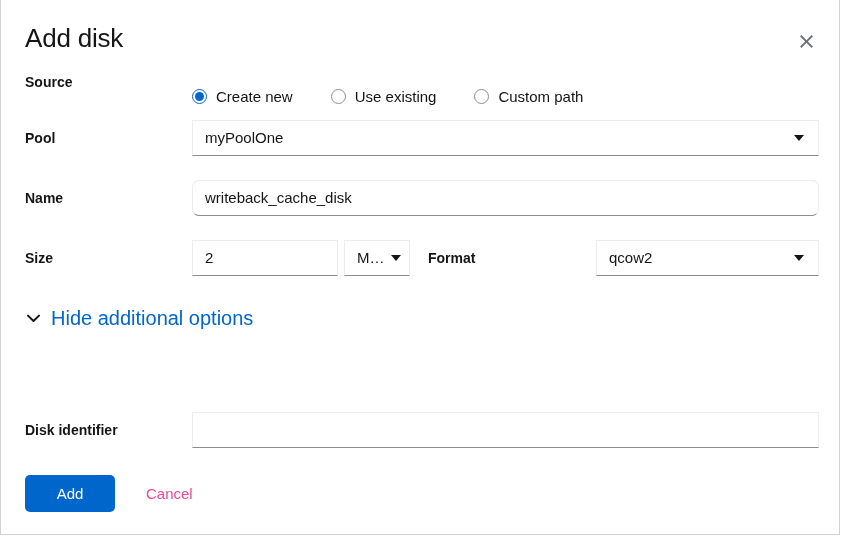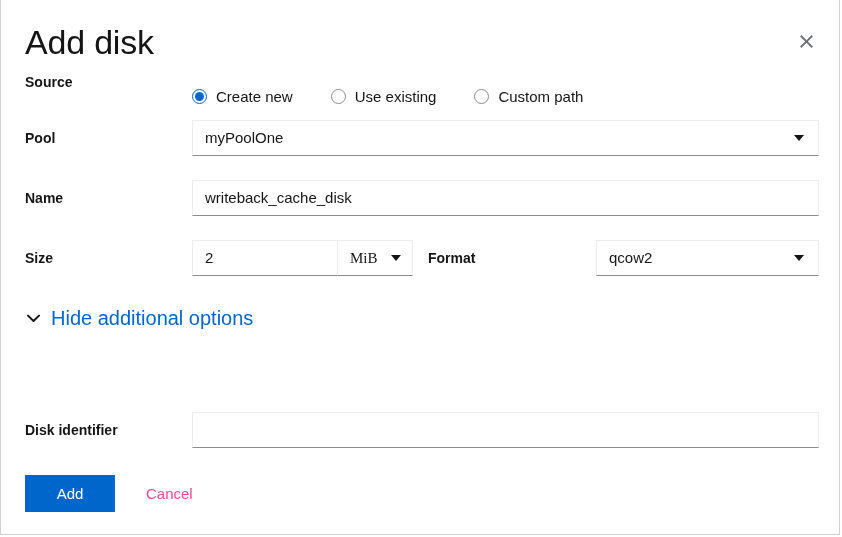--- a/index.html
+++ b/index.html
@@ -26,21 +26,21 @@
   .dialog-header {
     position: absolute;
     left: 0; top: 0;
     width: 100%;
     height: 66px;
   }
   .dialog-title {
     position: absolute;
     left: 24px;
     top: 25px;
-    font-size: 34px;
+    font-size: 26px;
     font-weight: 400;
     color: #151515;
     letter-spacing: -0.2px;
     line-height: 1;
   }
   .close-button {
     position: absolute;
     right: 20px;
     top: 28px;
     width: 26px;
@@ -199,21 +199,21 @@
     left: 24px;
     top: 0;
     height: 37px;
     min-width: 90px;
     padding: 0 18px;
     background: #0066cc;
     color: #ffffff;
     font-size: 15px;
     font-family: inherit;
     border: none;
-    border-radius: 0;
+    border-radius: 5px;
     cursor: pointer;
   }
   .btn-link {
     position: absolute;
     left: 133px;
     top: 0;
     height: 37px;
     padding: 0 12px;
     background: transparent;
     color: #ec4899;
@@ -258,27 +258,27 @@
   </div>
 
   <div class="form-row" style="top:120px;">
     <div class="field-label">Pool</div>
     <div class="control select" style="left:191px; width:627px;">myPoolOne</div>
     <span class="caret" style="left:793px;"></span>
   </div>
 
   <div class="form-row" style="top:180px;">
     <div class="field-label">Name</div>
-    <div class="control" style="left:191px; width:627px;">writeback_cache_disk</div>
+    <div class="control" style="left:191px; width:627px;border-radius:7px;">writeback_cache_disk</div>
   </div>
 
   <div class="form-row" style="top:240px;">
     <div class="field-label">Size</div>
     <div class="control" style="left:191px; width:146px;">2</div>
-    <div class="control select" style="left:336px; width:76px;font-family:Liberation Serif, serif;">MiB</div>
+    <div class="control select" style="left:343px; width:66px;">MiB</div>
     <span class="caret" style="left:390px;"></span>
 
     <div class="field-label secondary">Format</div>
     <div class="control select" style="left:595px; width:223px;">qcow2</div>
     <span class="caret" style="left:793px;"></span>
   </div>
 
   <div class="form-row" style="top:306px; height:24px;">
     <div class="expander">
       <span class="expander-chevron">

